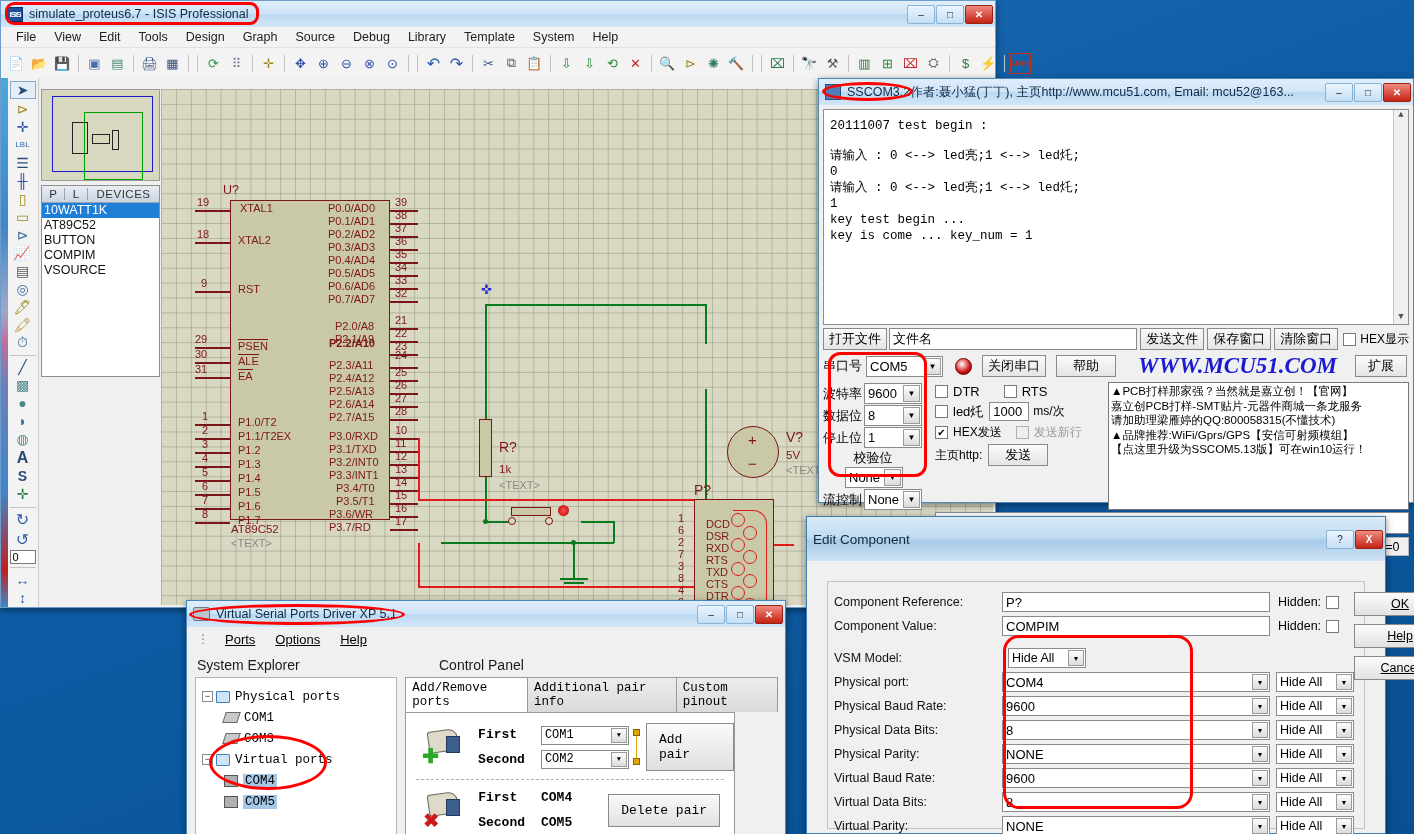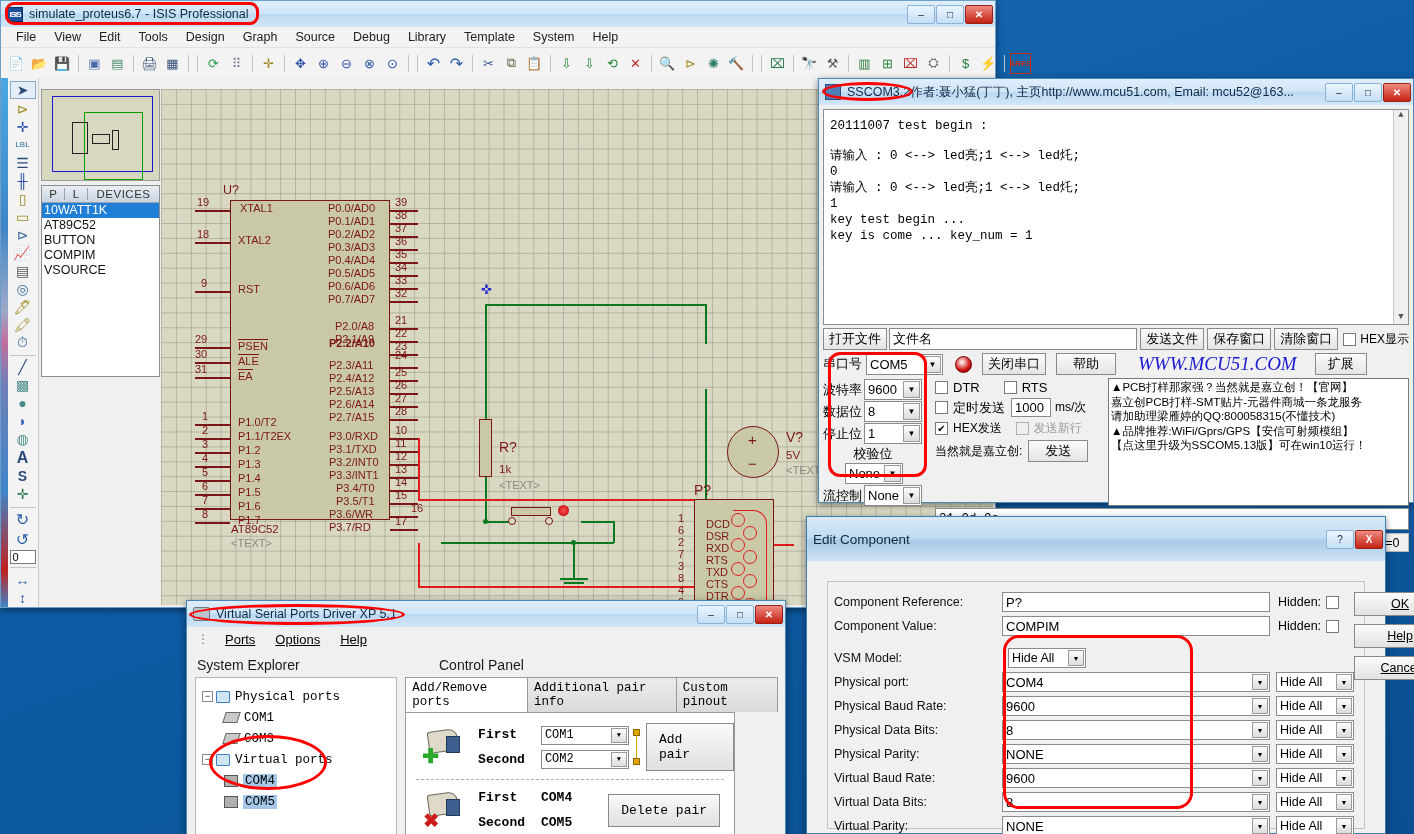--- a/index.html
+++ b/index.html
@@ -177,21 +177,21 @@
   .lbl.dim { color:#9a9a9a; }
   .selbox {
     border:1px solid #8a8a8a; background:#fff; height:21px;
     display:flex; align-items:center; font-size:13px; padding-left:3px; position:relative;
   }
   .selbox .arw {
     position:absolute; right:1px; top:1px; width:17px; height:17px;
     background:linear-gradient(180deg,#fcfcfc,#dcdcdc); border:1px solid #9a9a9a;
     display:flex; align-items:center; justify-content:center; font-size:8px;
   }
-  #mcu-link { font-family:"Liberation Serif", serif; font-style:italic; font-weight:normal; font-size:19px; }
+  #mcu-link { font-family:"Liberation Serif", serif; font-style:italic; font-weight:bold; font-size:23px; }
   #ad {
     border:1px solid #7a7a7a; background:#fff;
     font-size:11.5px; line-height:1.27; color:#000; padding:1px 2px; overflow:hidden;
   }
   #statusbar {
     display:flex; height:19px; border:1px solid #b9b9b9; background:#f0f0f0;
     align-items:center; font-size:12.5px; margin-top:3px;
   }
   #statusbar .sb { border-right:1px solid #c4c4c4; padding:0 4px; height:100%; display:flex; align-items:center; white-space:nowrap;}
 
@@ -506,21 +506,21 @@
     <div class="pinnum" style="left:234px;top:277px;">25</div>
     <div class="pinnum" style="left:234px;top:290px;">26</div>
     <div class="pinnum" style="left:234px;top:303px;">27</div>
     <div class="pinnum" style="left:234px;top:316px;">28</div>
     <div class="pinnum" style="left:234px;top:335px;">10</div>
     <div class="pinnum" style="left:234px;top:348px;">11</div>
     <div class="pinnum" style="left:234px;top:361px;">12</div>
     <div class="pinnum" style="left:234px;top:374px;">13</div>
     <div class="pinnum" style="left:234px;top:387px;">14</div>
     <div class="pinnum" style="left:234px;top:400px;">15</div>
-    <div class="pinnum" style="left:234px;top:413px;margin-left:16px;">16</div>
+    <div class="pinnum" style="left:234px;top:413px;">16</div>
     <div class="pinnum" style="left:234px;top:426px;">17</div>
 
     <div class="pinwire" style="left:229px;top:121px;width:28px;"></div>
     <div class="pinwire" style="left:229px;top:134px;width:28px;"></div>
     <div class="pinwire" style="left:229px;top:147px;width:28px;"></div>
     <div class="pinwire" style="left:229px;top:160px;width:28px;"></div>
     <div class="pinwire" style="left:229px;top:173px;width:28px;"></div>
     <div class="pinwire" style="left:229px;top:186px;width:28px;"></div>
     <div class="pinwire" style="left:229px;top:199px;width:28px;"></div>
     <div class="pinwire" style="left:229px;top:212px;width:28px;"></div>
@@ -723,32 +723,32 @@
 
       <div style="width:185px;padding-left:12px;">
         <div class="ctlrow" style="margin-top:2px;">
           <div class="cbox"></div>
           <div class="lbl" style="margin-left:5px;">DTR</div>
           <div class="cbox" style="margin-left:24px;"></div>
           <div class="lbl" style="margin-left:5px;">RTS</div>
         </div>
         <div class="ctlrow" style="margin-top:3px;">
           <div class="cbox"></div>
-          <div class="lbl" style="margin-left:5px;">定时发送</div>
+          <div class="lbl" style="margin-left:5px;">led灹</div>
           <div class="fld" style="width:40px;margin-left:6px;height:19px;">1000</div>
           <div class="lbl" style="margin-left:4px;font-size:12px;">ms/次</div>
         </div>
         <div class="ctlrow" style="margin-top:3px;">
           <div class="cbox">✔</div>
           <div class="lbl" style="margin-left:5px;font-size:12px;">HEX发送</div>
           <div class="cbox" style="margin-left:14px;background:#eee;border-color:#b0b0b0;"></div>
           <div class="lbl dim" style="margin-left:5px;font-size:12px;">发送新行</div>
         </div>
         <div class="ctlrow" style="margin-top:3px;">
-          <div class="lbl" style="font-size:12px;">当然就是嘉立创:</div>
+          <div class="lbl" style="font-size:12px;">主页http:</div>
           <div class="btn9" style="margin-left:6px;padding:1px 16px;">发送</div>
         </div>
       </div>
 
       <div id="ad" style="flex:1;">
         <div>▲PCB打样那家强？当然就是嘉立创！【官网】</div>
         <div>嘉立创PCB打样-SMT贴片-元器件商城一条龙服务</div>
         <div>请加助理梁雁婷的QQ:800058315(不懂技术)</div>
         <div>▲品牌推荐:WiFi/Gprs/GPS【安信可射频模组】</div>
         <div>【点这里升级为SSCOM5.13版】可在win10运行！</div>

